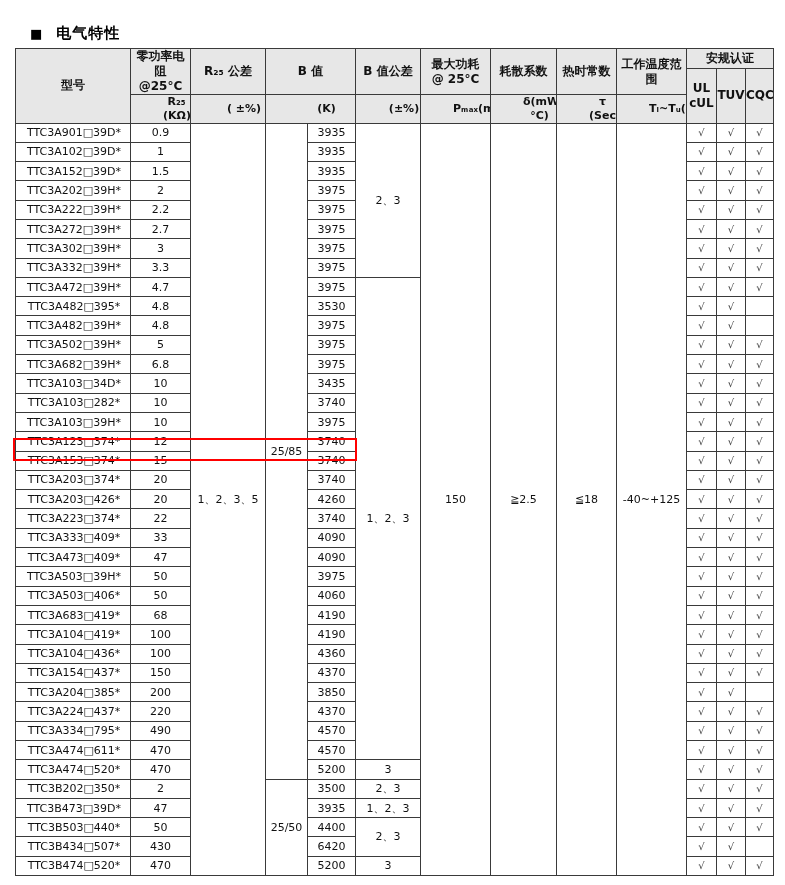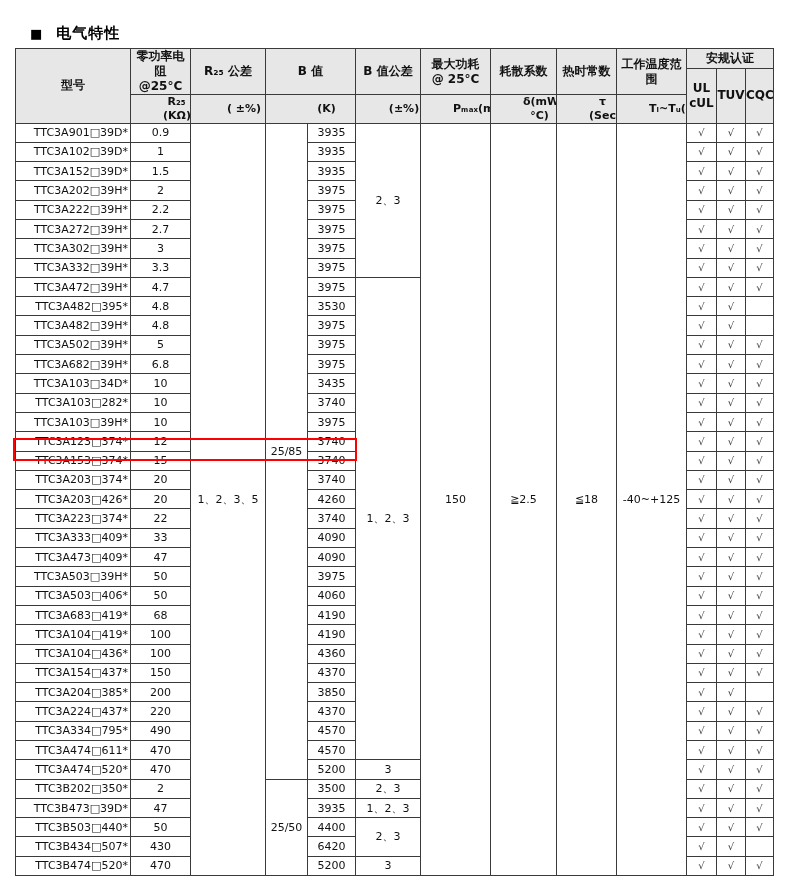--- a/index.html
+++ b/index.html
@@ -12,21 +12,21 @@
   .table-wrap { position:absolute; left:15px; top:48px; width:758px; }
   table { border-collapse:collapse; table-layout:fixed; width:758px; }
   th, td { border:1px solid #3a3a3a; overflow:hidden; }
   thead th { background:#e7e7e7; font-size:12px; font-weight:bold;
     text-align:center; vertical-align:middle; white-space:pre-line; line-height:1.25; }
   thead tr.h1 th { height:20px; }
   thead tr.h2 th { height:20px; }
   thead tr.h3 th { height:26px; font-size:11px;padding-left:32px; }
   tbody td { height:19.3px; font-size:11px; text-align:center; vertical-align:middle;
     background:#fff; padding:0 2px; white-space:nowrap; }
-  tbody td.model { text-align:right; padding-left:4px; }
+  tbody td.model { text-align:center; padding-left:4px; }
   tbody td.check { font-size:10px; color:#3f3f3f; }
   .highlight-box { position:absolute; left:-2px; top:390px; width:344px; height:24px;
     border:2px solid #ff0000; pointer-events:none; background:transparent; }
 </style>
 </head>
 <body>
 
 <div class="page">
 
   <div class="title-row">

